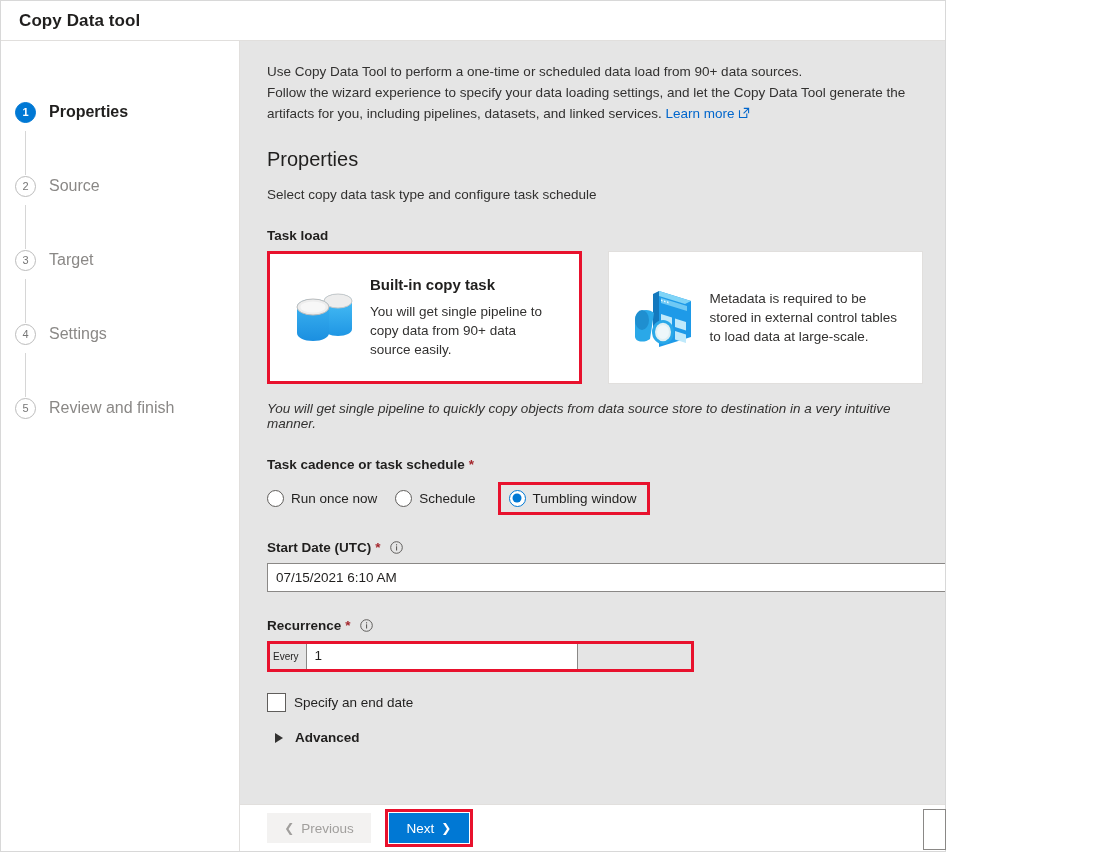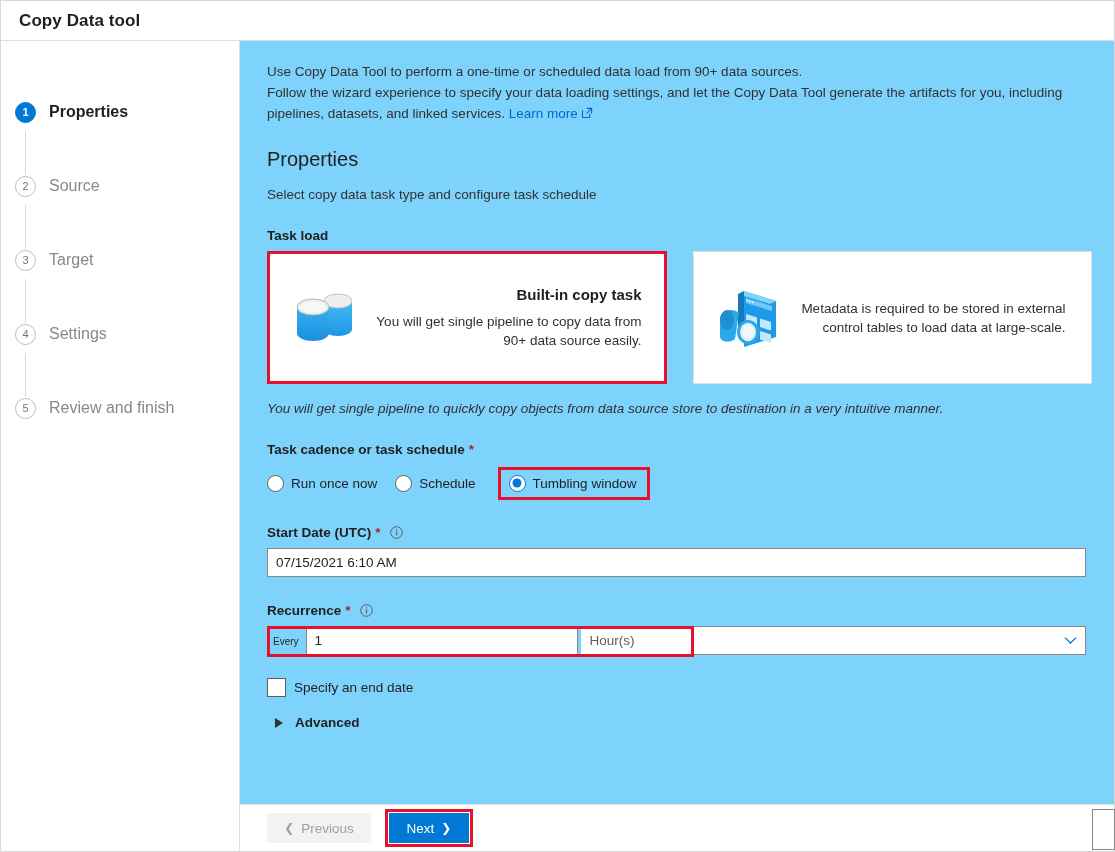--- a/index.html
+++ b/index.html
@@ -7,23 +7,23 @@
     margin: 0; padding: 0;
     width: 1115px; height: 852px;
     background: #ffffff;
     font-family: "Liberation Sans", sans-serif;
     color: #201f1e;
     overflow: hidden;
   }
 
   #app {
     position: relative;
-    width: 1115px;
+    width: 946px;
     height: 852px;
-    background: #7dd3fc;
+    background: #e5e5e5;
     border: 1px solid #d8d8d8;
     display: flex;
     flex-direction: column;
   }
 
   
   .titlebar {
     height: 40px;
     min-height: 40px;
     display: flex;
@@ -163,21 +163,20 @@
     gap: 26px;
     margin-top: 8px;
   }
   .card {
     width: 404px;
     height: 133px;
     background: #ffffff;
     display: flex;
     align-items: center;
     padding: 0 16px;
-    text-align: right;
   }
   .card.plain { border: 1px solid #e1dfdd; }
   .card.selected {
     border: 3px solid #e8112d;
   }
   .card-icon {
     width: 78px;
     min-width: 78px;
     display: flex;
     align-items: center;
@@ -580,28 +579,20 @@
                 <rect x="6" y="5.3" width="1.1" height="4.2" fill="#605e5c"></rect>
                 <rect x="6" y="3.2" width="1.1" height="1.2" fill="#605e5c"></rect>
               </svg>
           </span>
         </div>
 
         <div class="recurrence-wrap">
           <div class="rec-red-box"></div>
           <span class="every-label">Every</span>
           <input class="rec-num" type="text" value="1" style="">
-          <div class="rec-unit">
-            <span>Hour(s)</span>
-            <span class="chev">
-              <svg width="13" height="9" viewBox="0 0 13 9">
-                  <path d="M1 1.6L6.5 7 12 1.6" fill="none" stroke="#0078d4" stroke-width="1.3"></path>
-                </svg>
-            </span>
-          </div>
         </div>
 
         
         <div class="check-row">
           <span class="check-box"></span>
           <span class="check-label">Specify an end date</span>
         </div>
 
         
         <div class="adv-row">

